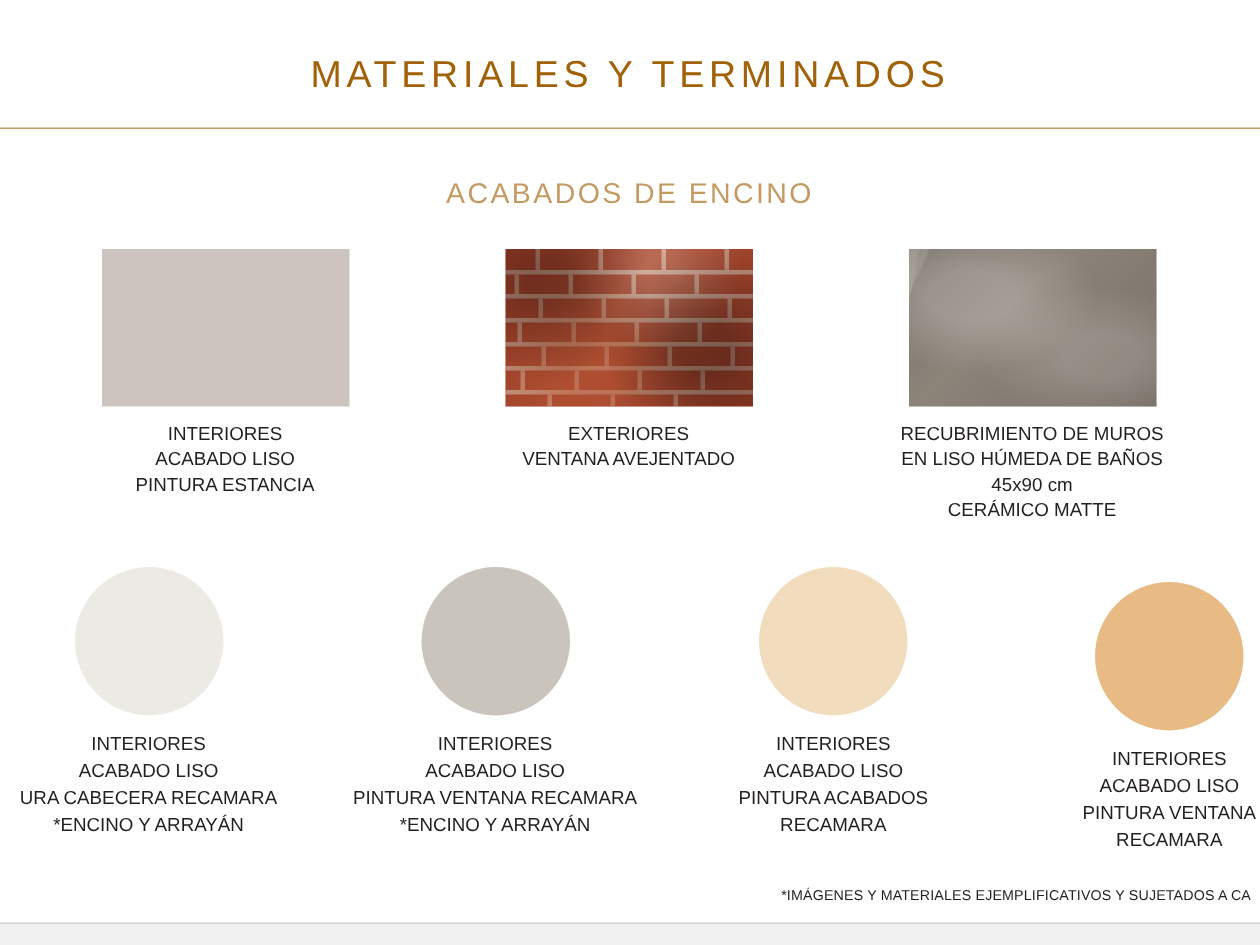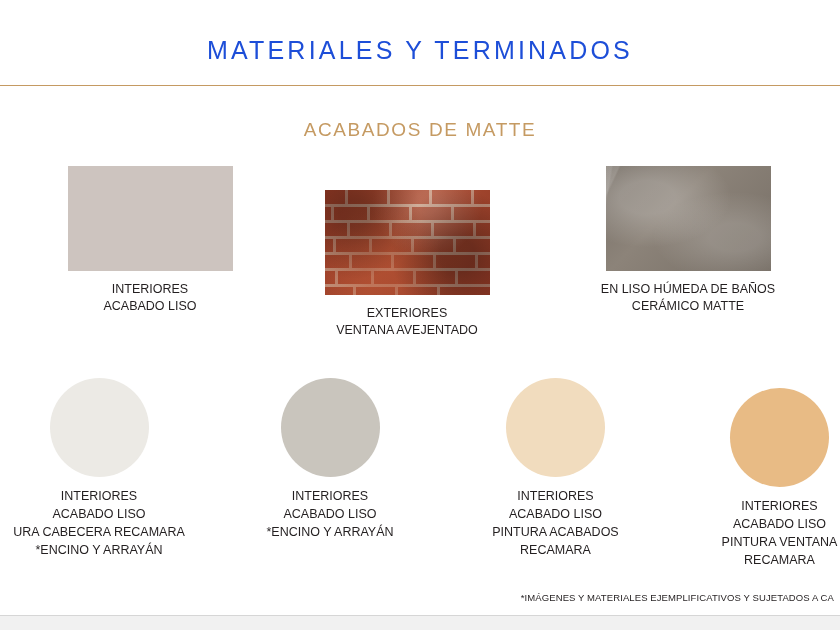--- a/index.html
+++ b/index.html
@@ -17,21 +17,21 @@
   .slide {
     position: relative;
     width: 840px;
     height: 630px;
     background: #ffffff;
     box-sizing: border-box;
     overflow: hidden;
   }
   .main-title {
     text-align: center;
-    color: #1d4ed8;
+    color: #a16207;
     font-size: 25px;
     letter-spacing: 3.2px;
     font-weight: 400;
     padding-top: 36px;
   }
   .title-rule {
     width: 100%;
     height: 1px;
     background: #c59a62;
     margin-top: 20px;
@@ -146,33 +146,34 @@
     border-top: 1px solid #d6d6d6;
   }
 </style>
 </head>
 <body>
 
 <div class="slide">
 
   <div class="main-title">MATERIALES Y TERMINADOS</div>
   <div class="title-rule"></div>
-  <div class="section-title">ACABADOS DE MATTE</div>
+  <div class="section-title">ACABADOS DE ENCINO</div>
 
   <div class="row1">
 
     <div class="sw-item" style="left:26px; top:0; width:248px;">
       <div class="sw-rect" style="background:#cdc4bf;"></div>
       <div class="sw-caption">
         <div>INTERIORES</div>
         <div>ACABADO LISO</div>
-      </div>
-    </div>
-
-    <div class="sw-item" style="left:282px; top:0; width:250px;margin-top:24px;">
+        <div>PINTURA ESTANCIA</div>
+      </div>
+    </div>
+
+    <div class="sw-item" style="left:294px; top:0; width:250px;">
       <div class="sw-rect brick">
         <div class="mortar-h" style="top:14px;"></div>
         <div class="mortar-h" style="top:30px;"></div>
         <div class="mortar-h" style="top:46px;"></div>
         <div class="mortar-h" style="top:62px;"></div>
         <div class="mortar-h" style="top:78px;"></div>
         <div class="mortar-h" style="top:94px;"></div>
         <div class="mortar-v" style="left:20px;  top:0;   height:14px;"></div>
         <div class="mortar-v" style="left:62px;  top:0;   height:14px;"></div>
         <div class="mortar-v" style="left:104px; top:0;   height:14px;"></div>
@@ -204,21 +205,23 @@
       </div>
       <div class="sw-caption">
         <div>EXTERIORES</div>
         <div>VENTANA AVEJENTADO</div>
       </div>
     </div>
 
     <div class="sw-item" style="left:563px; top:0; width:250px;">
       <div class="sw-rect stone"></div>
       <div class="sw-caption">
+        <div>RECUBRIMIENTO DE MUROS</div>
         <div>EN LISO HÚMEDA DE BAÑOS</div>
+        <div>45x90 cm</div>
         <div>CERÁMICO MATTE</div>
       </div>
     </div>
 
   </div>
 
   <div class="row2">
 
     <div class="ci-item" style="left:-25px; top:0; width:248px;">
       <div class="sw-circle" style="background:#eceae5;"></div>
@@ -228,20 +231,21 @@
         <div>URA CABECERA RECAMARA</div>
         <div>*ENCINO Y ARRAYÁN</div>
       </div>
     </div>
 
     <div class="ci-item" style="left:206px; top:0; width:248px;">
       <div class="sw-circle" style="background:#c9c5bd;"></div>
       <div class="ci-caption">
         <div>INTERIORES</div>
         <div>ACABADO LISO</div>
+        <div>PINTURA VENTANA RECAMARA</div>
         <div>*ENCINO Y ARRAYÁN</div>
       </div>
     </div>
 
     <div class="ci-item" style="left:443px; top:0; width:225px;">
       <div class="sw-circle" style="background:#f1dcbe;"></div>
       <div class="ci-caption">
         <div>INTERIORES</div>
         <div>ACABADO LISO</div>
         <div>PINTURA ACABADOS</div>

